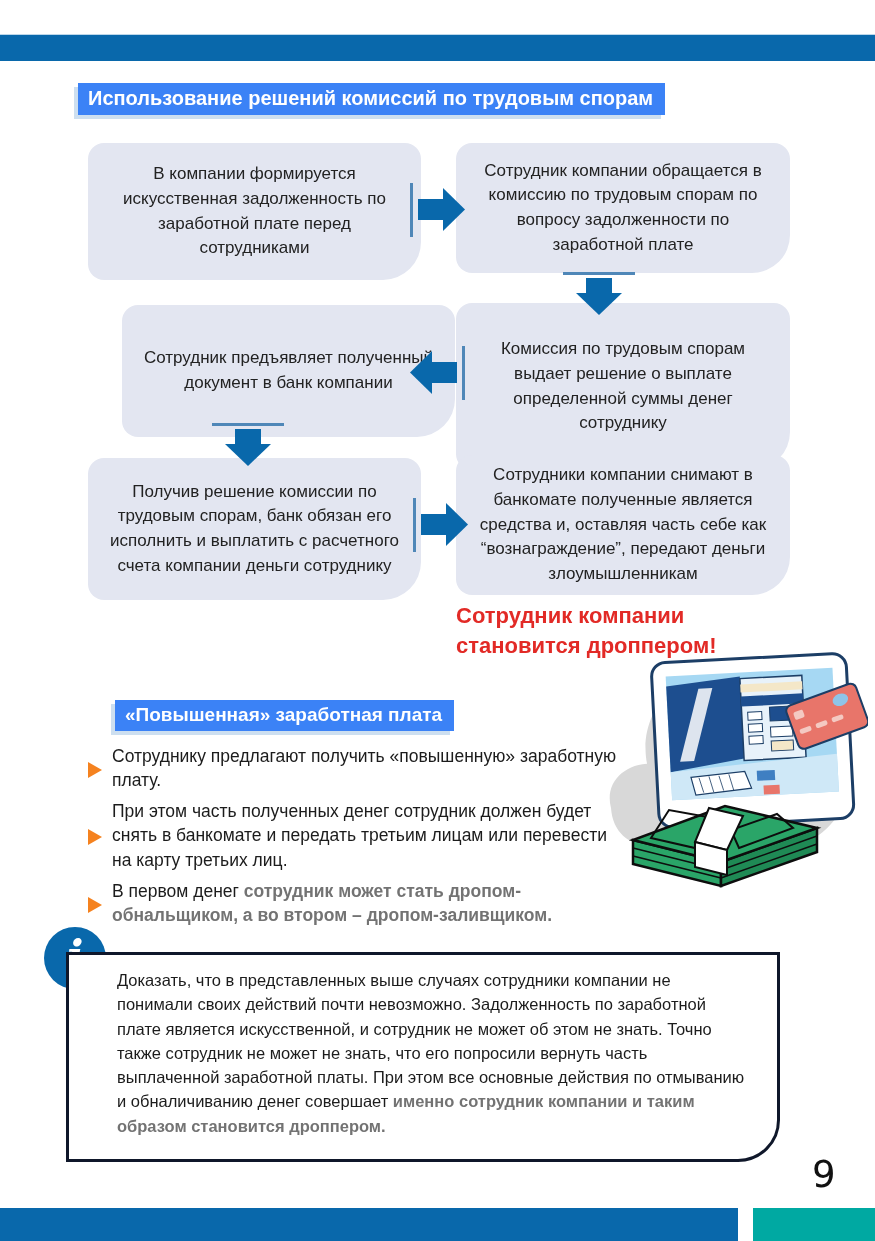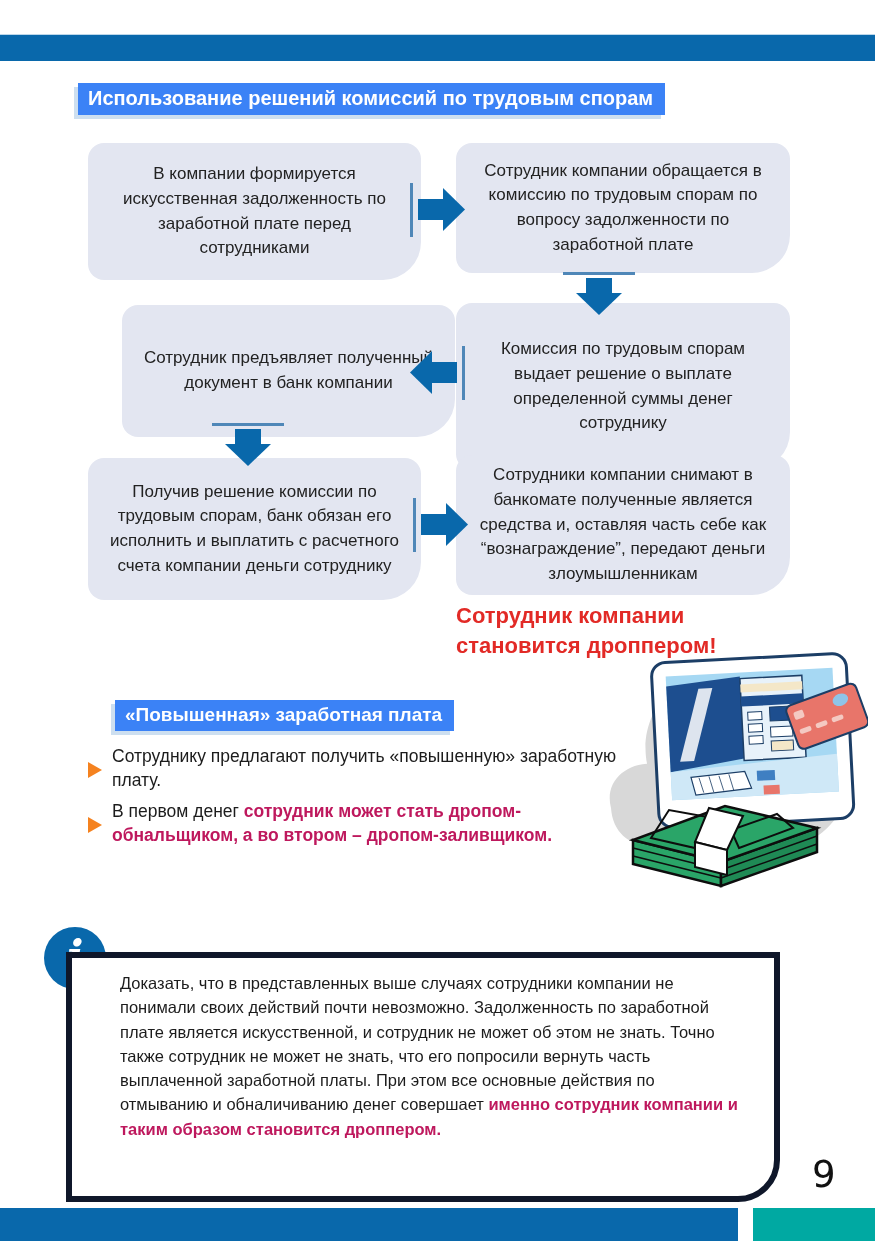--- a/index.html
+++ b/index.html
@@ -34,25 +34,25 @@
     font-size:22px;line-height:1.35;
   }
   .bullets{left:88px;top:744px;width:534px;}
   .bullet{display:flex;margin-bottom:7px;align-items:center;}
   .tri{
     flex:0 0 auto;width:0;height:0;margin:4px 10px 0 0;
     border-top:8px solid transparent;border-bottom:8px solid transparent;
     border-left:14px solid #f5821f;
   }
   .btext{font-size:17.5px;line-height:1.38;}
-  .red{color:#be185d;font-weight:bold;}
+  .red{color:#737373;font-weight:bold;}
   .illus{left:593px;top:638px;width:275px;height:252px;}
   .infobox{
-    left:66px;top:952px;width:714px;height:250px;box-sizing:border-box;
-    border:6px solid #0f172a;border-radius:0 0 42px 0;background:#fff;
+    left:66px;top:952px;width:714px;height:210px;box-sizing:border-box;
+    border:3px solid #0f172a;border-radius:0 0 42px 0;background:#fff;
     padding:13px 30px 0 48px;font-size:16.5px;line-height:1.47;
   }
   .info-icon{
     left:44px;top:927px;width:62px;height:62px;border-radius:50%;
     background:#0968ab;color:#fff;display:flex;align-items:center;justify-content:center;
     font-family:"DejaVu Serif", serif;font-style:italic;font-weight:bold;font-size:44px;
     padding-bottom:4px;box-sizing:border-box;
   }
   .pagenum{left:812px;top:1153px;font-size:37px;color:#111;font-family:"DejaVu Sans", sans-serif;}
   .bot-blue{left:0;top:1208px;width:738px;height:33px;background:#0968ab;}
@@ -122,20 +122,24 @@
 </div>
 
 <div class="abs warning">Сотрудник компании становится дроппером!</div>
 
 <div class="abs hdr h2">«Повышенная» заработная плата</div>
 
 <div class="abs bullets">
   <div class="bullet">
     <span class="tri"></span>
     <span class="btext"><span>Сотруднику предлагают получить «повышенную» заработную плату.</span><span class="red"></span></span>
+  </div>
+  <div class="bullet">
+    <span class="tri"></span>
+    <span class="btext"><span>При этом часть полученных денег сотрудник должен будет снять в банкомате и передать третьим лицам или перевести на карту третьих лиц.</span><span class="red"></span></span>
   </div>
   <div class="bullet">
     <span class="tri"></span>
     <span class="btext"><span>В первом денег </span><span class="red">сотрудник может стать дропом-обнальщиком, а во втором – дропом-заливщиком.</span></span>
   </div>
 </div>
 
 <div class="abs illus">
   <svg width="275" height="252" viewBox="0 0 275 252">
     <path d="M55,130 C40,70 95,18 155,28 C215,8 262,55 252,115 C270,175 220,222 155,212 C95,240 48,195 55,130 Z" fill="#d8d8d8"></path>

